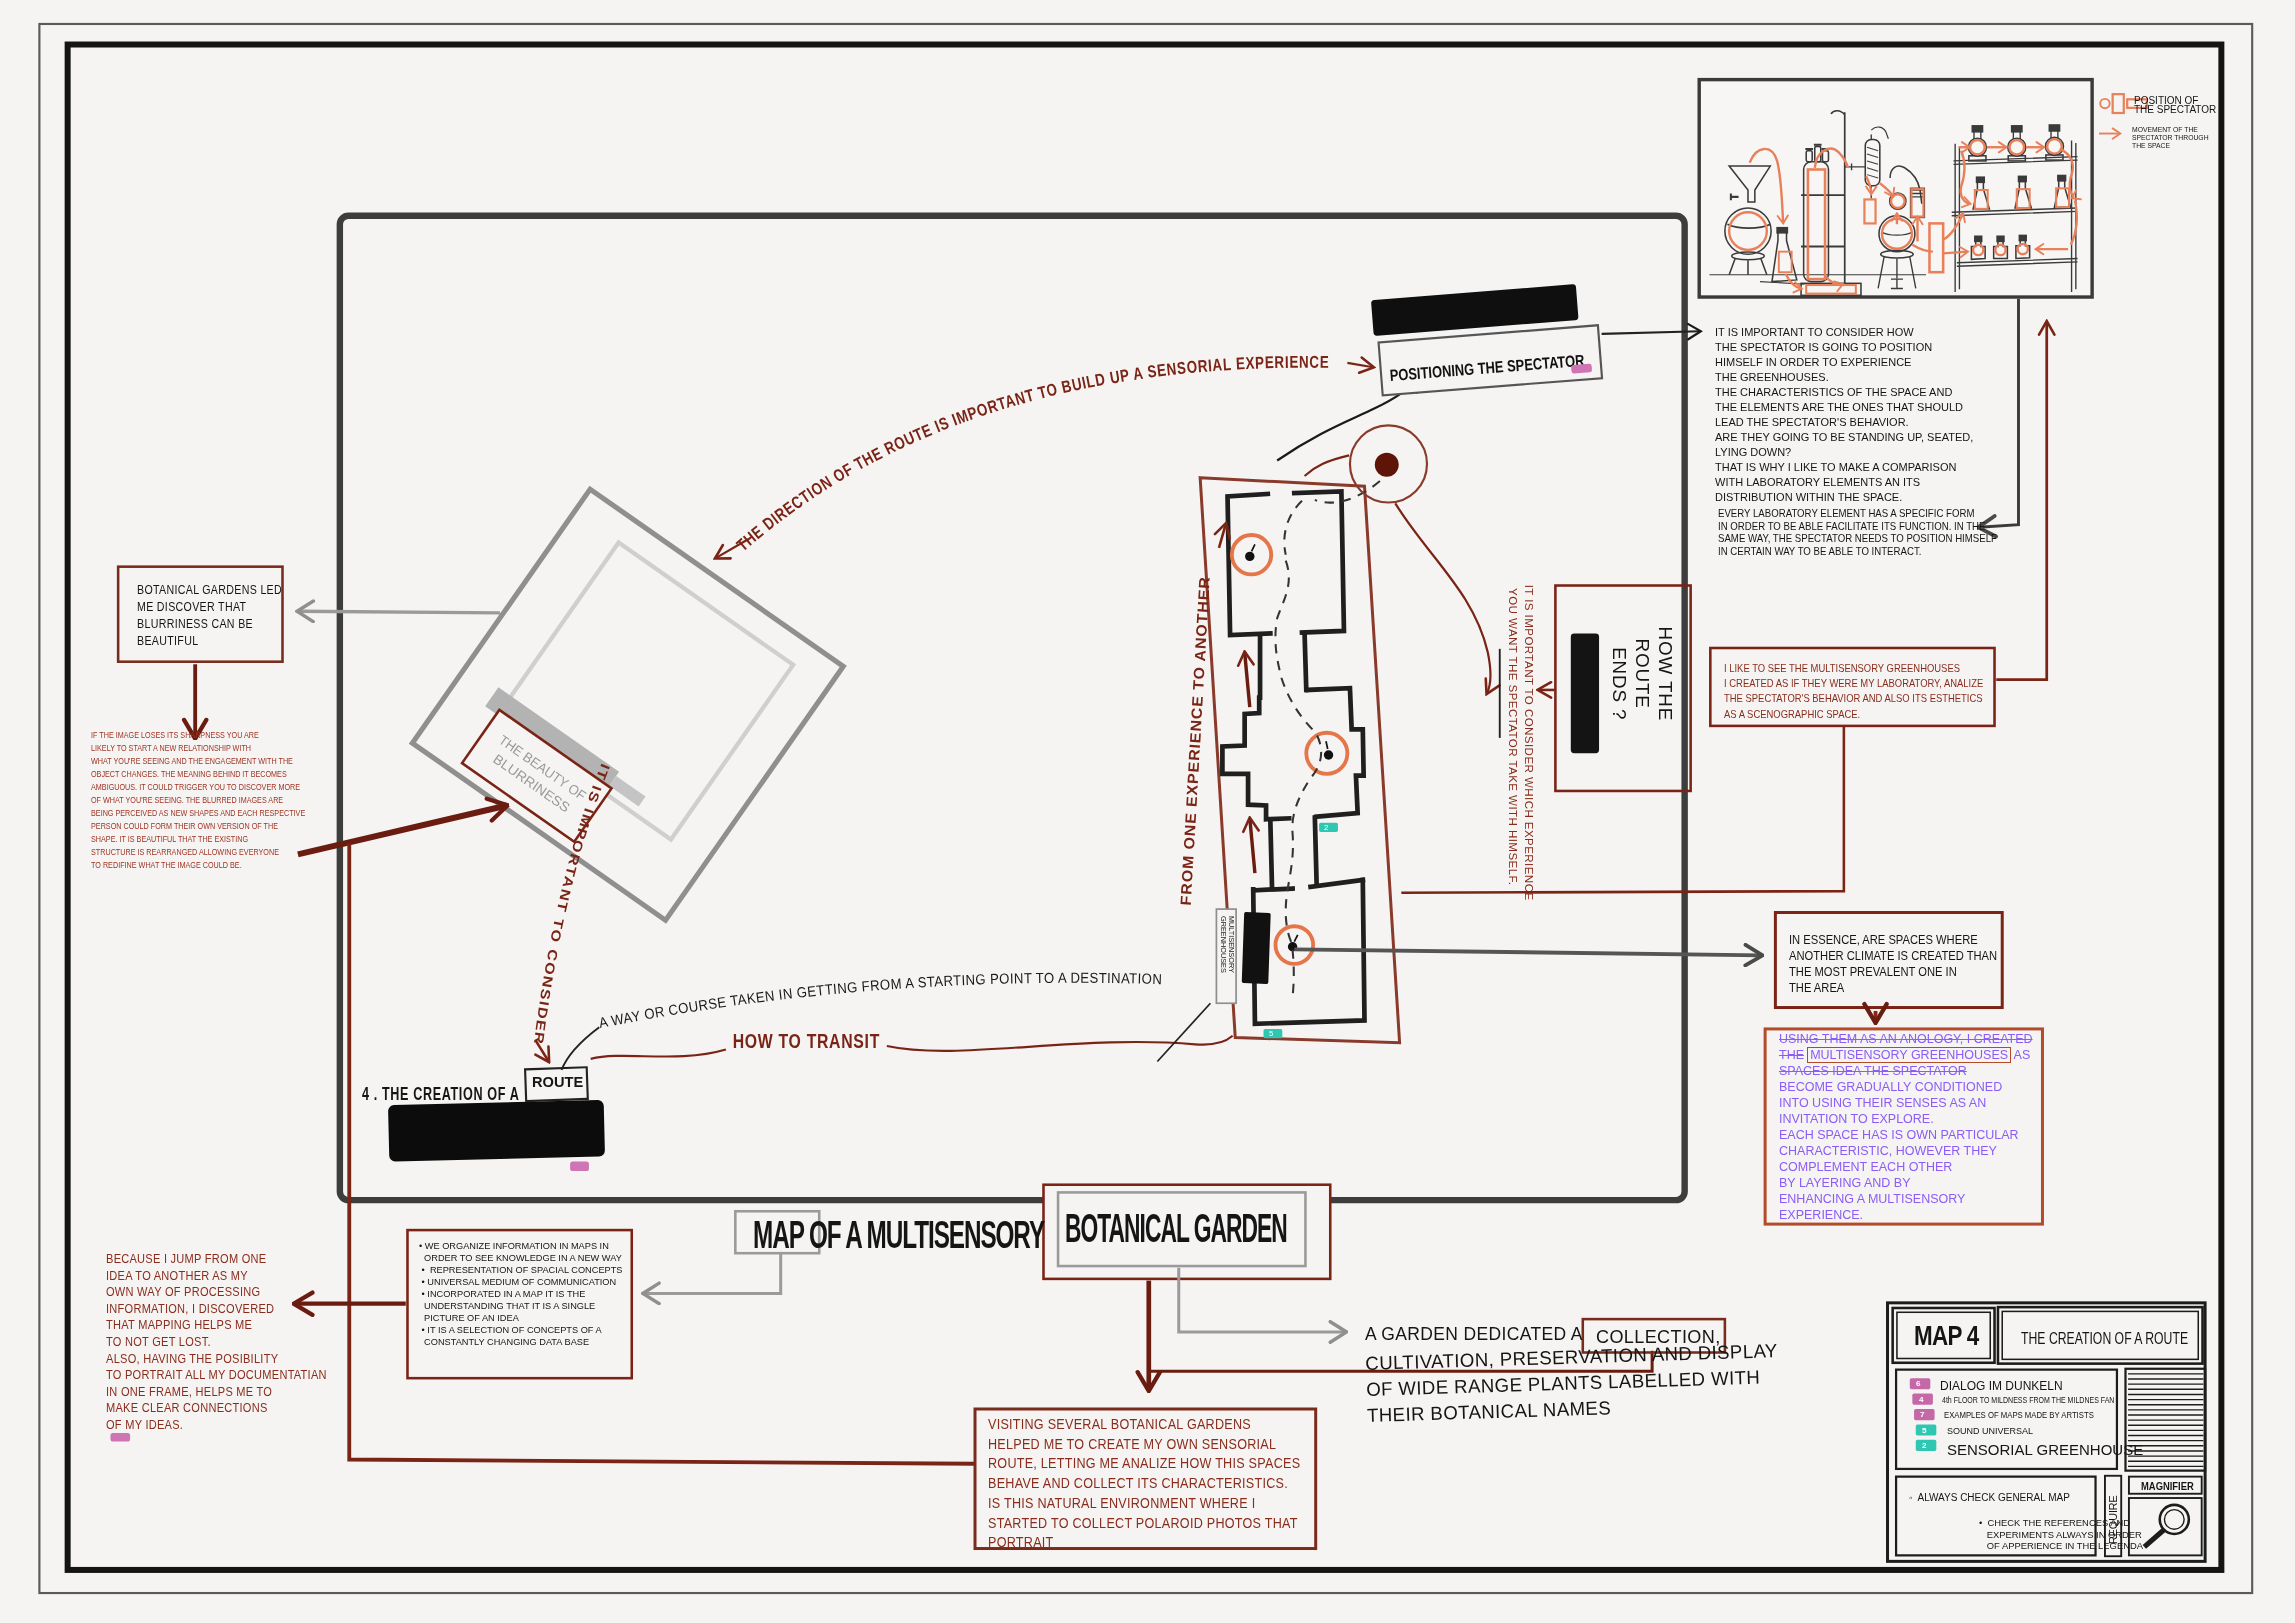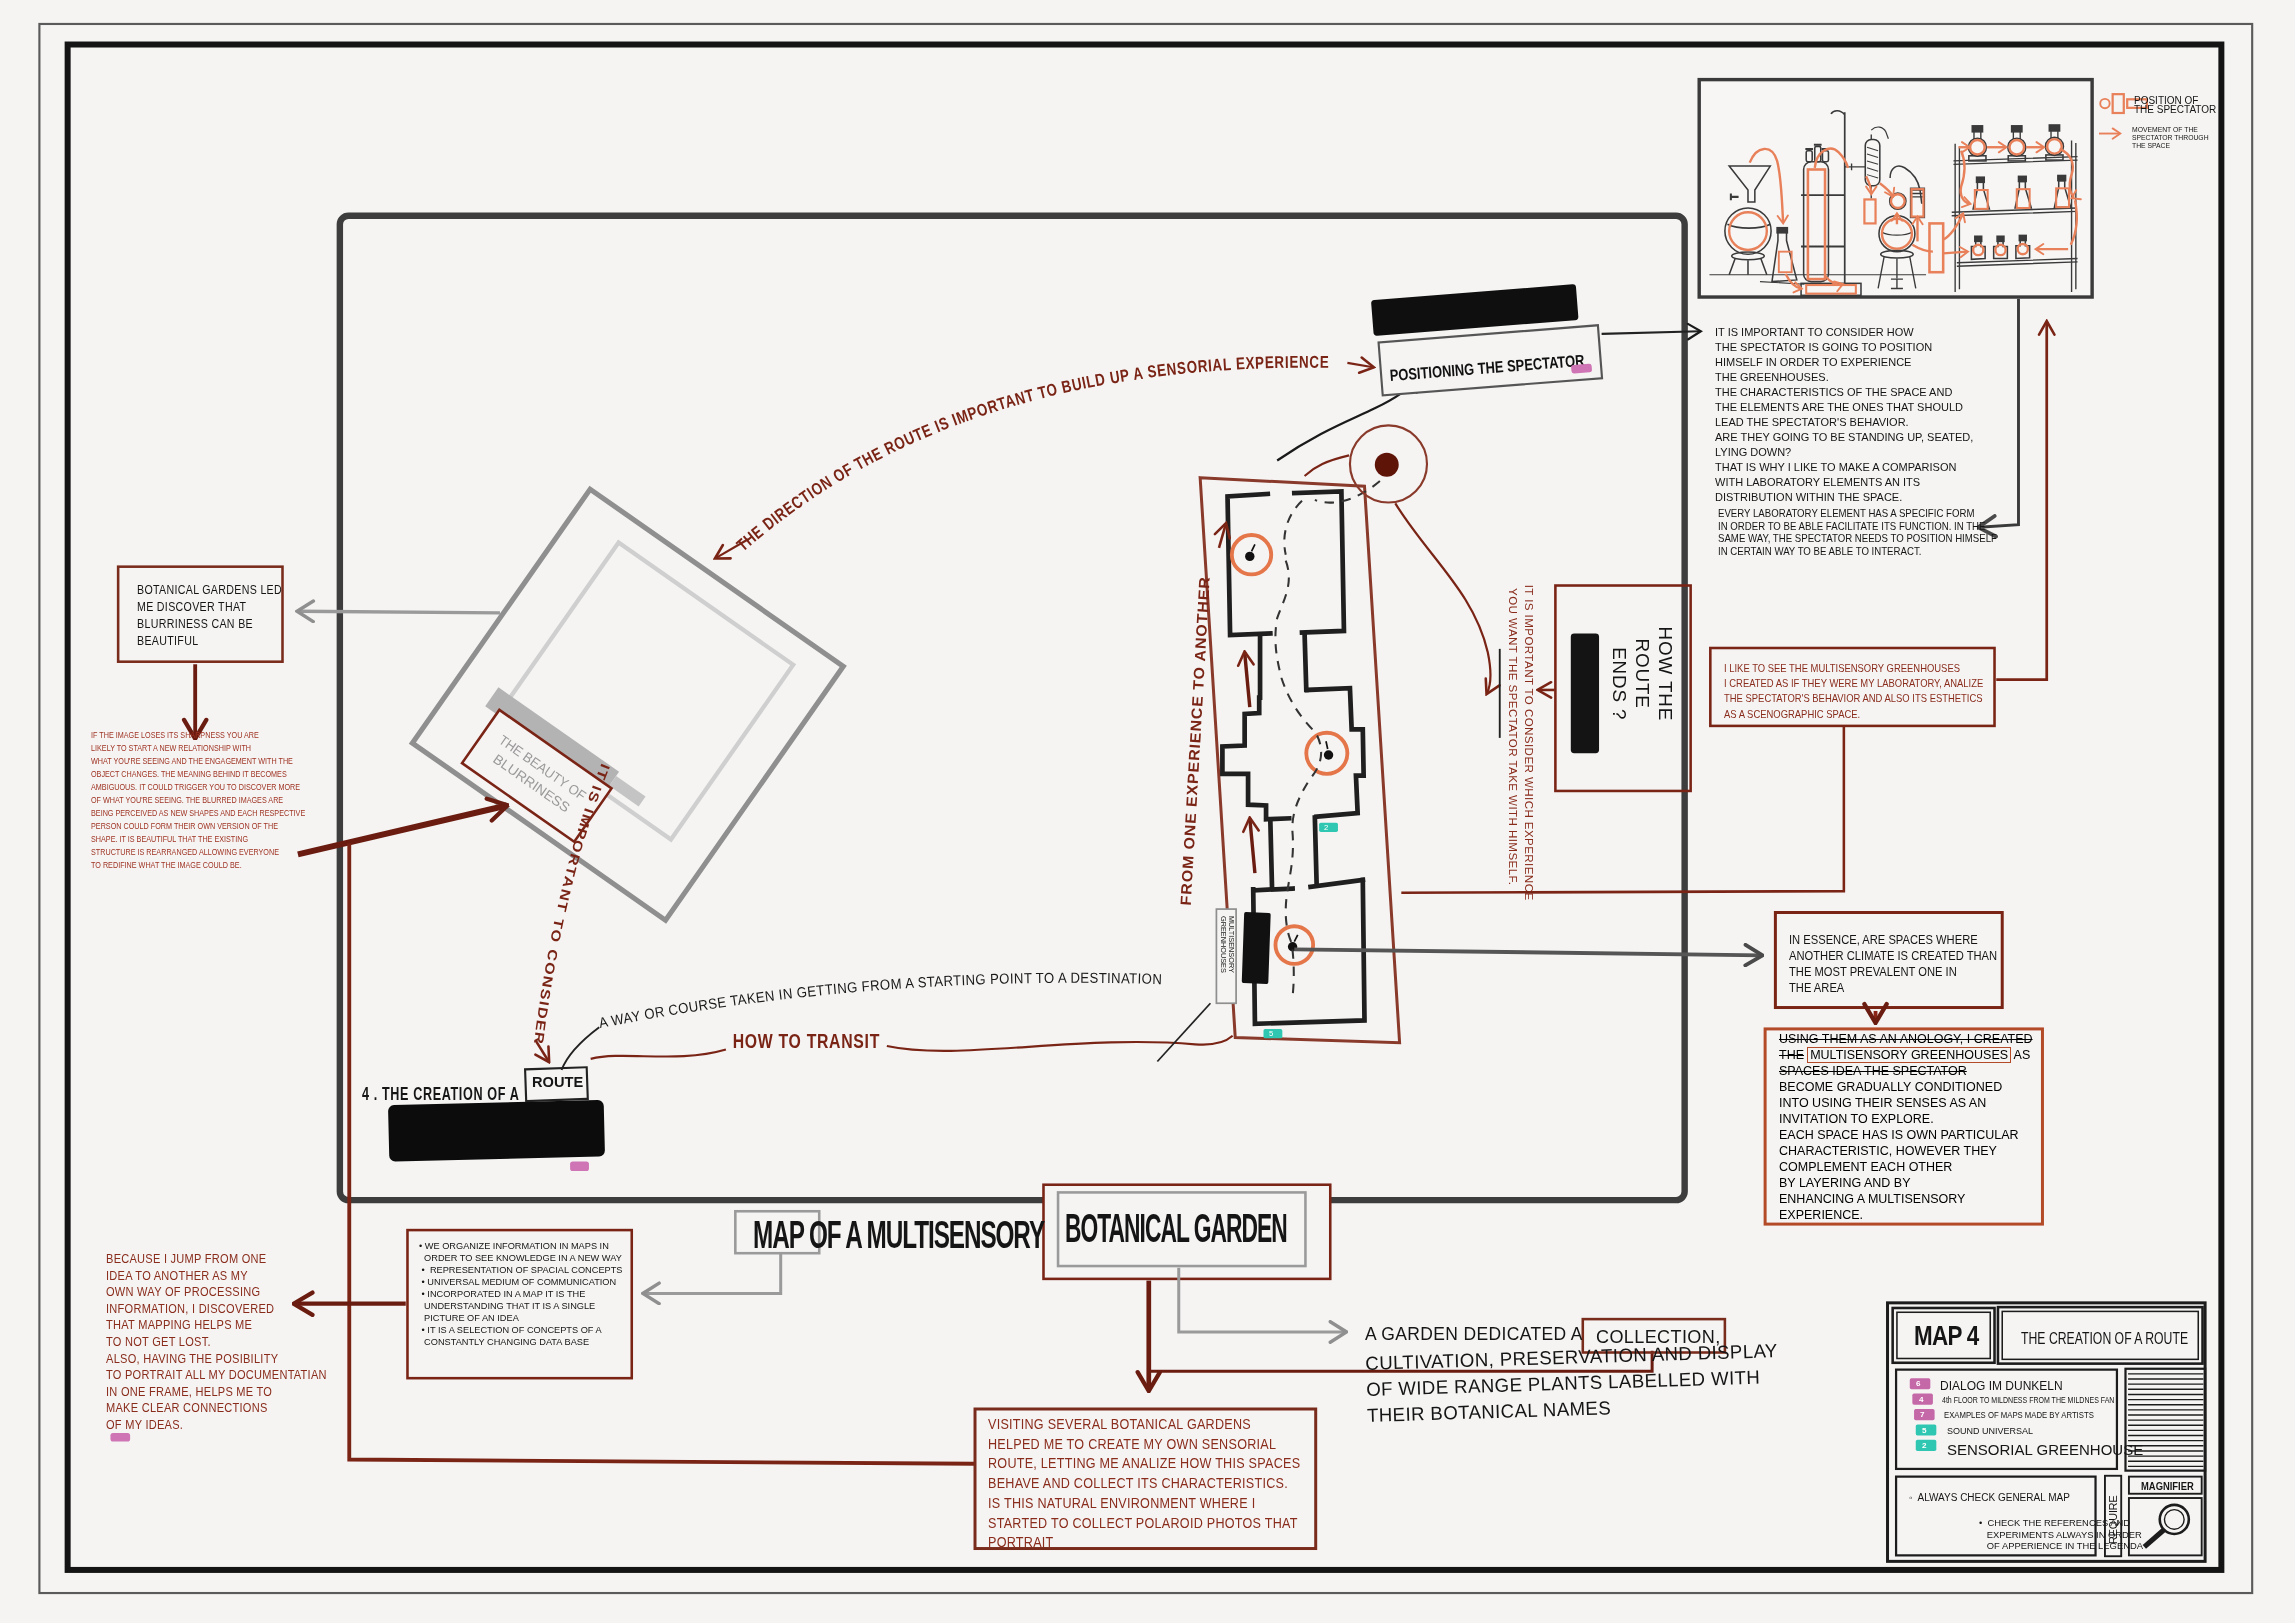--- a/index.html
+++ b/index.html
@@ -1,19 +1,19 @@
 <!DOCTYPE html>
 <html style="font-size:13.7px"><head><meta charset="utf-8"><style>
 html,body{margin:0;padding:0}
 #page{position:relative;width:2295px;height:1623px;background:#f5f4f3;font-family:"Liberation Sans",sans-serif;overflow:hidden}
 svg{position:absolute;left:0;top:0}
 .t{position:absolute;white-space:pre;color:#151515;font-family:"Liberation Sans",sans-serif}
 .mar{color:#8a2c1c}
 .red{color:#a03424}
-.org{color:#000000}
+.org{color:#8b5cf6}
 </style></head>
 <body>
 <div id="page">
 <svg width="2295" height="1623" viewBox="0 0 2681 1896">
 <defs>
 <marker id="am" viewBox="-26 -16 28 32" refX="-1" refY="0" markerWidth="28" markerHeight="32" markerUnits="userSpaceOnUse" orient="auto">
           <path d="M-22 -13 L0 0 L-22 13" fill="none" stroke="#6b1c10" stroke-width="5" stroke-linecap="round"></path>
         </marker>
 <marker id="am2" viewBox="-20 -12 22 24" refX="-1" refY="0" markerWidth="22" markerHeight="24" markerUnits="userSpaceOnUse" orient="auto">
           <path d="M-16 -9 L0 0 L-16 9" fill="none" stroke="#7a2416" stroke-width="3" stroke-linecap="round"></path>

